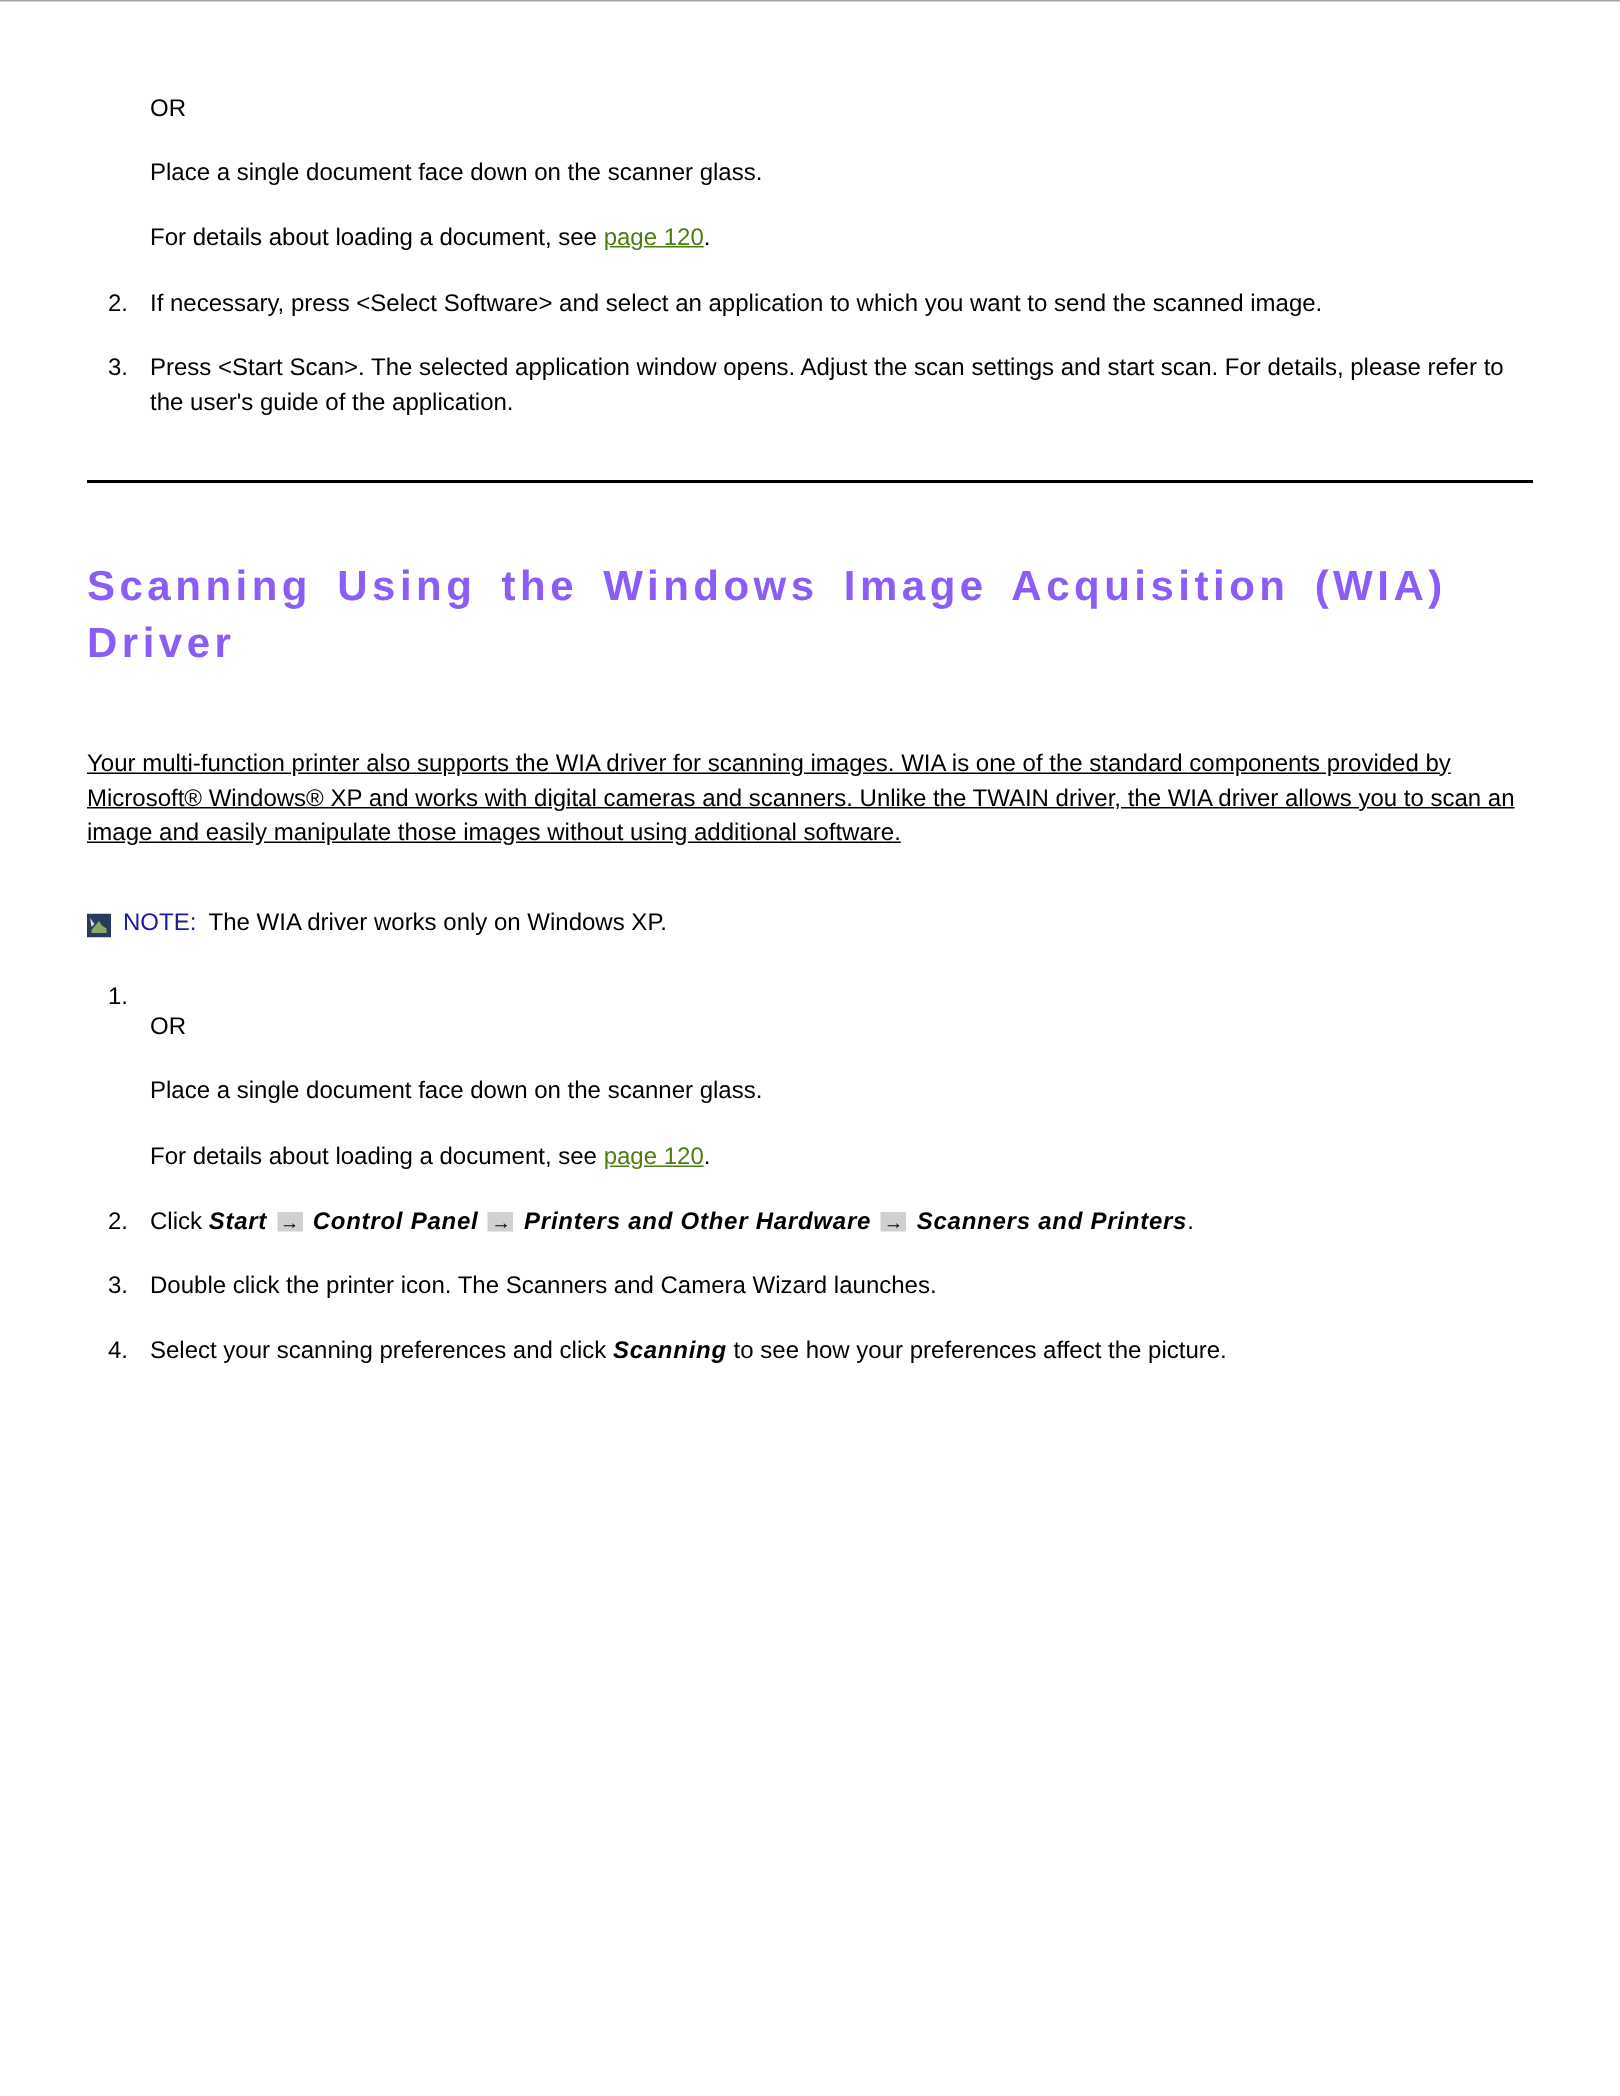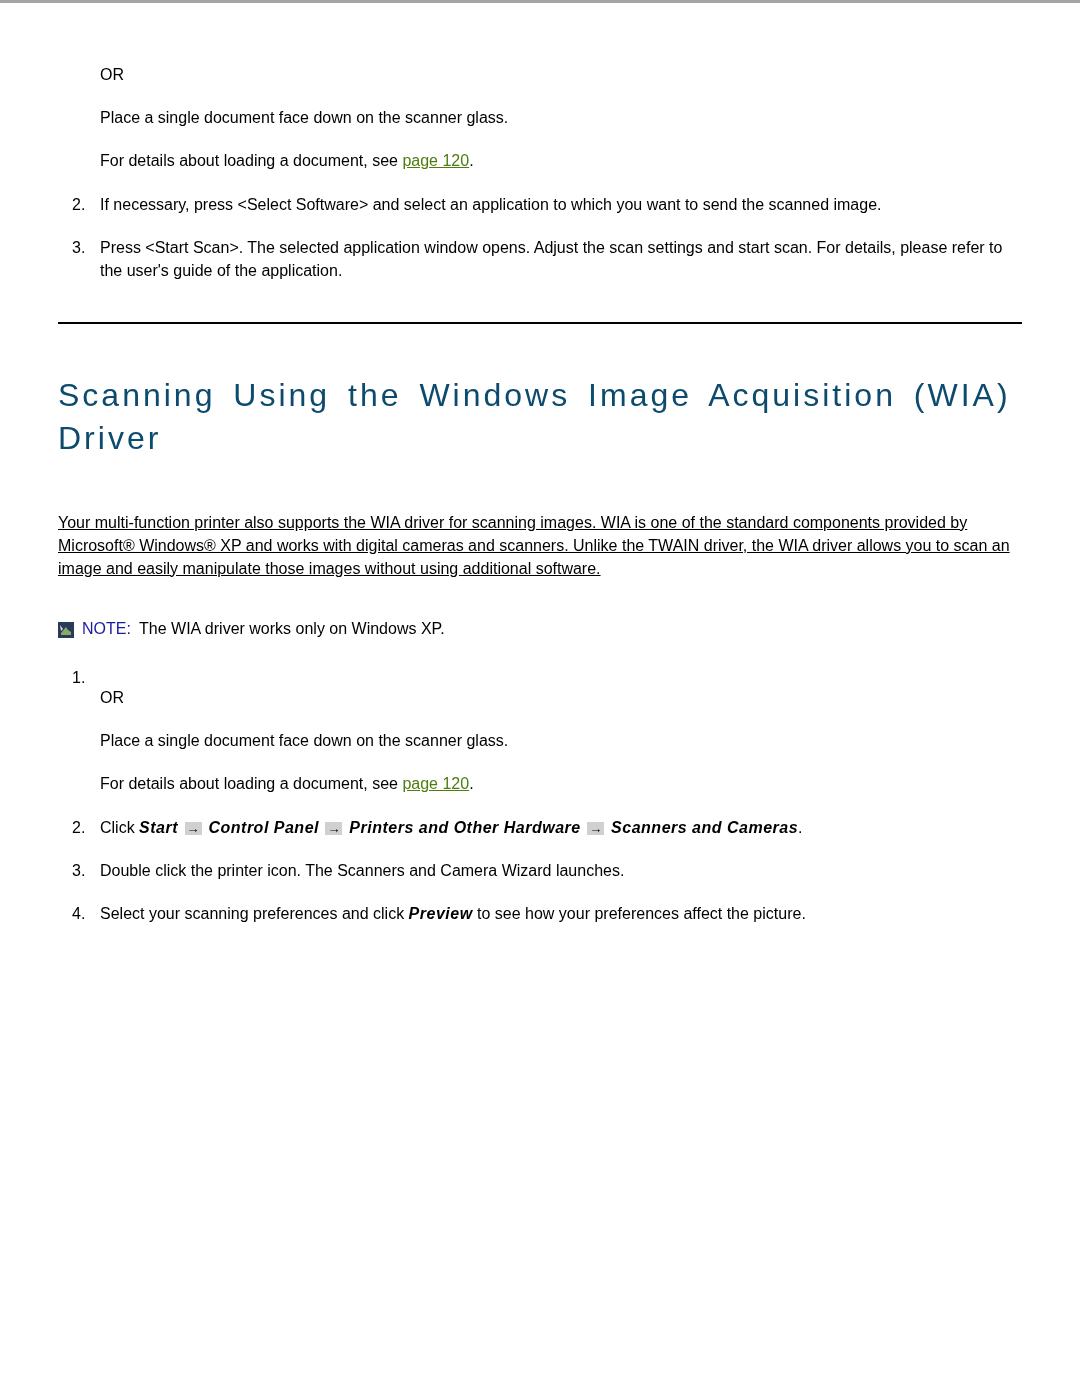--- a/index.html
+++ b/index.html
@@ -7,21 +7,21 @@
       margin: 0;
       padding: 0;
       font-family: Verdana, Geneva, sans-serif;
       font-size: 16px;
       color: #000;
       background: #fff;
       width: 1080px;
     }
     .page {
       padding: 60px 58px 40px 58px;
-      border-top: 3px solid #a3a3a3;
+      border-top: 1px solid #a3a3a3;
     }
     .indent1 {
       margin-left: 42px;
       margin-bottom: 20px;
       line-height: 1.45;
     }
     .list-item {
       display: flex;
       margin-bottom: 20px;
       line-height: 1.45;
@@ -37,23 +37,23 @@
     .link {
       color: #4d7c0f;
       text-decoration: underline;
     }
     hr.sep {
       border: none;
       border-top: 2px solid #000;
       margin: 40px 0 50px 0;
     }
     h1.section-title {
-      color: #0c4a6e;
-      font-size: 32px;
-      font-weight: normal;
+      color: #8b5cf6;
+      font-size: 28px;
+      font-weight: bold;
       letter-spacing: 3px;
       word-spacing: 6px;
       margin: 0 0 50px 0;
       line-height: 1.35;
     }
     .para {
       margin-bottom: 24px;
       line-height: 1.45;
       text-decoration: underline;
     }
@@ -134,29 +134,29 @@
       </div>
     </div>
   </div>
 
   <div class="list-item">
     <div class="list-num">2.</div>
     <div class="list-body">
       <span>Click </span><span class="bold">Start</span>
       <span class="arrow">→</span><span class="bold"> Control Panel</span>
       <span class="arrow">→</span><span class="bold"> Printers and Other Hardware</span>
-      <span class="arrow">→</span><span class="bold"> Scanners and Cameras</span><span>.</span>
+      <span class="arrow">→</span><span class="bold"> Scanners and Printers</span><span>.</span>
     </div>
   </div>
 
   <div class="list-item">
     <div class="list-num">3.</div>
     <div class="list-body">Double click the printer icon. The Scanners and Camera Wizard launches.</div>
   </div>
 
   <div class="list-item">
     <div class="list-num">4.</div>
     <div class="list-body">
-      <span>Select your scanning preferences and click </span><span class="bold">Preview</span><span> to see how your preferences affect the picture.</span>
+      <span>Select your scanning preferences and click </span><span class="bold">Scanning</span><span> to see how your preferences affect the picture.</span>
     </div>
   </div>
 
 </div>
 
 </body></html>

